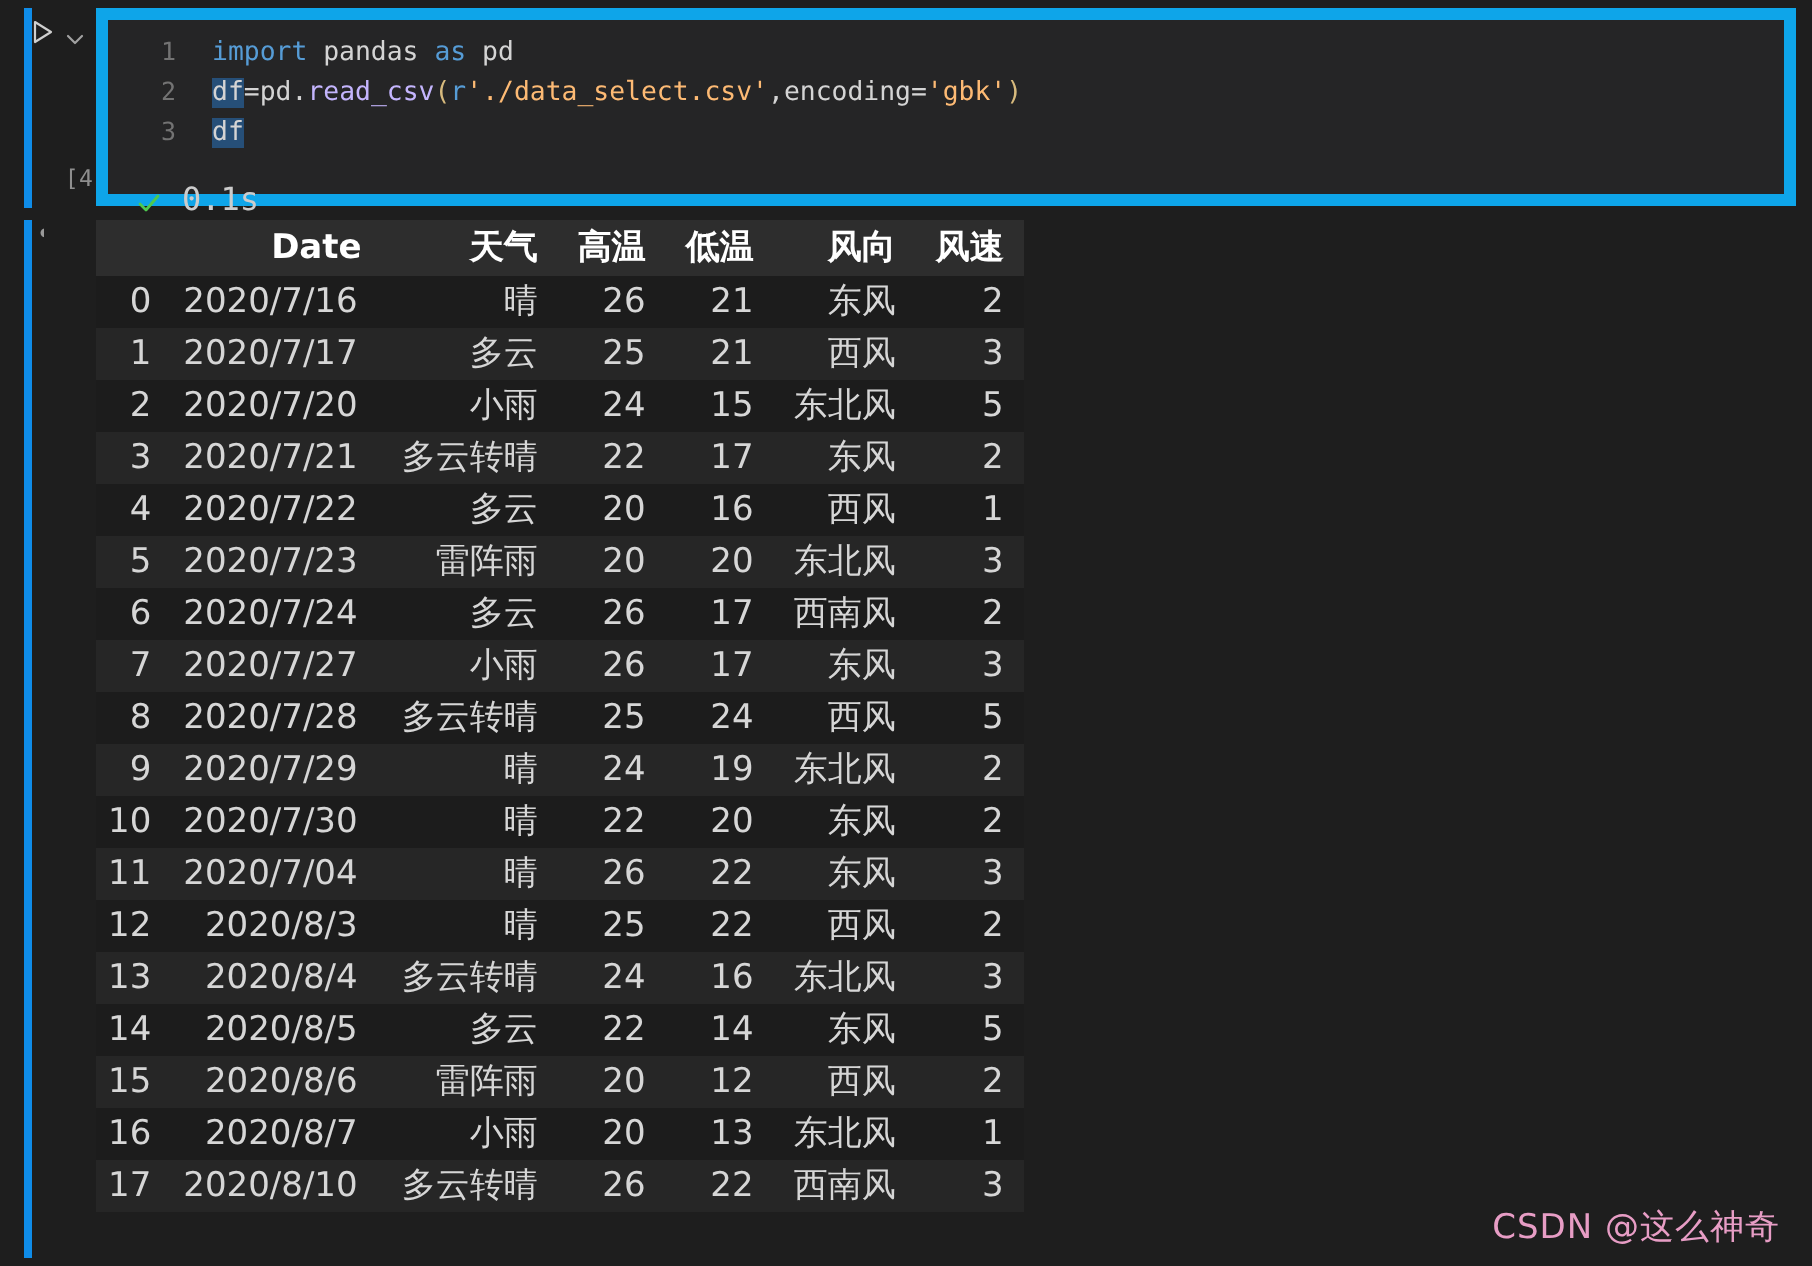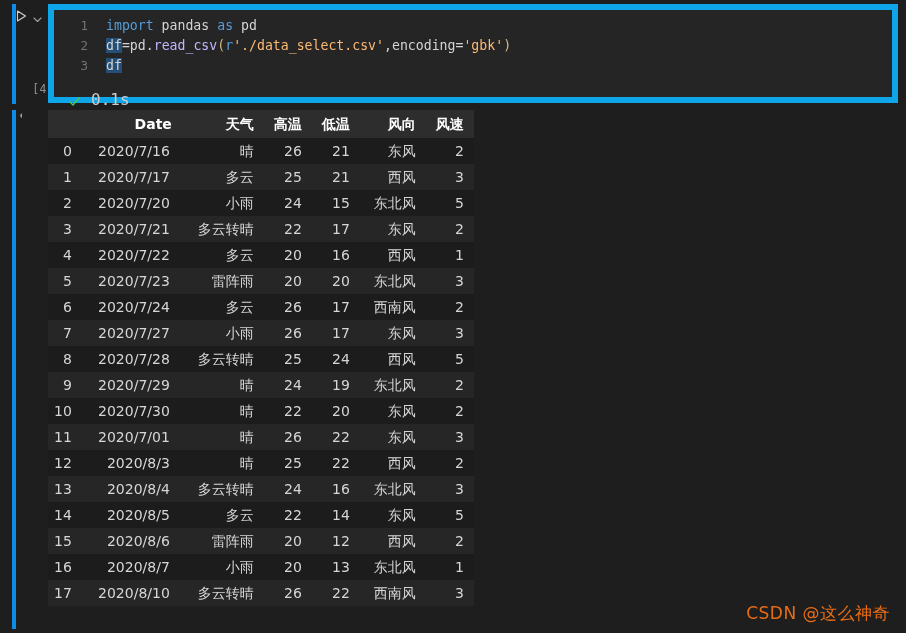--- a/index.html
+++ b/index.html
@@ -144,21 +144,21 @@
     left: 22px;
     right: 8px;
     bottom: 0;
     background: #1e1e1e;
   }
 
   table.df {
     border-collapse: collapse;
     margin-left: 26px;
     font-family: "DejaVu Sans", "Liberation Sans", sans-serif;
-    font-size: 14px;
+    font-size: 17px;
     color: #d6d6d6;
   }
   table.df th, table.df td {
     padding: 4px 10px;
     text-align: right;
     white-space: nowrap;
     line-height: 18px;
   }
   table.df thead th {
     background: #2d2d2d;
@@ -180,21 +180,21 @@
   .col-w-wx   { min-width: 62px; }
   .col-w-num  { min-width: 28px; }
   .col-w-dir  { min-width: 46px; }
 
   
   .watermark {
     position: absolute;
     right: 16px;
     bottom: 8px;
     font-size: 17px;
-    color: #f97316;
+    color: #f9a8d4;
     opacity: .92;
     letter-spacing: .5px;
     font-family: "DejaVu Sans", "Liberation Sans", sans-serif;
     user-select: none;
     pointer-events: none;
   }
 </style>
 </head>
 <body>
 
@@ -344,21 +344,21 @@
             <td class="idx">10</td>
             <td class="date">2020/7/30</td>
             <td>晴</td>
             <td>22</td>
             <td>20</td>
             <td>东风</td>
             <td>2</td>
           </tr>
           <tr>
             <td class="idx">11</td>
-            <td class="date">2020/7/01</td>
+            <td class="date">2020/7/04</td>
             <td>晴</td>
             <td>26</td>
             <td>22</td>
             <td>东风</td>
             <td>3</td>
           </tr>
           <tr>
             <td class="idx">12</td>
             <td class="date">2020/8/3</td>
             <td>晴</td>

